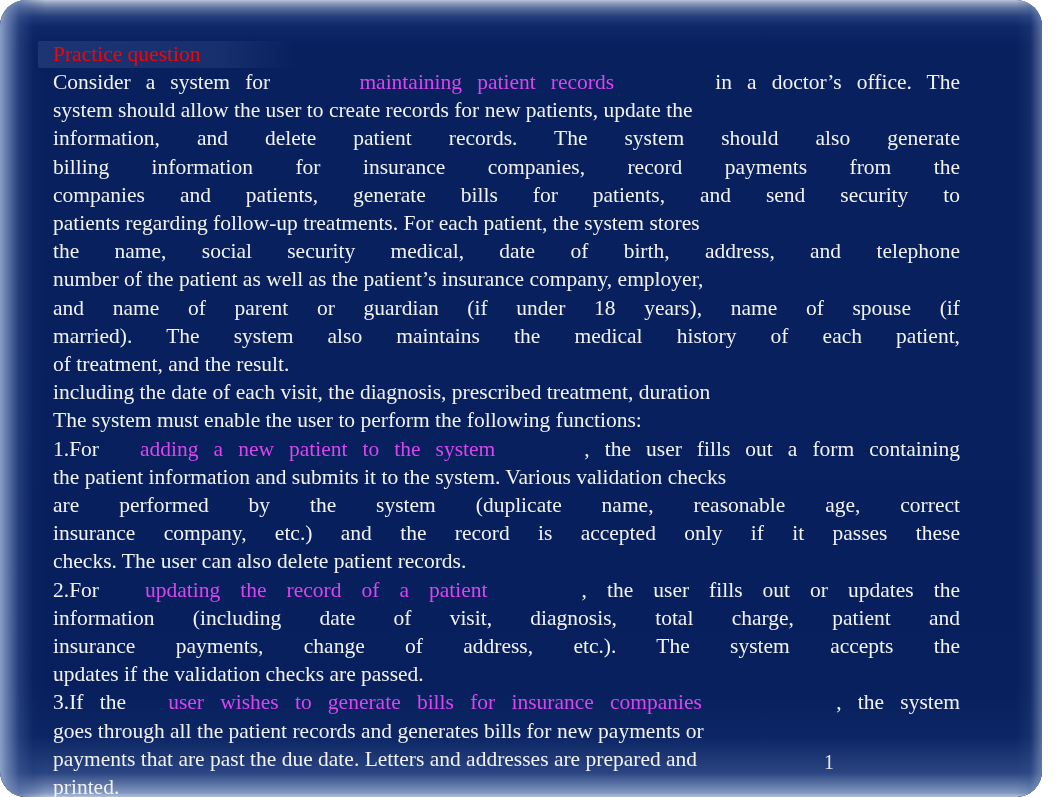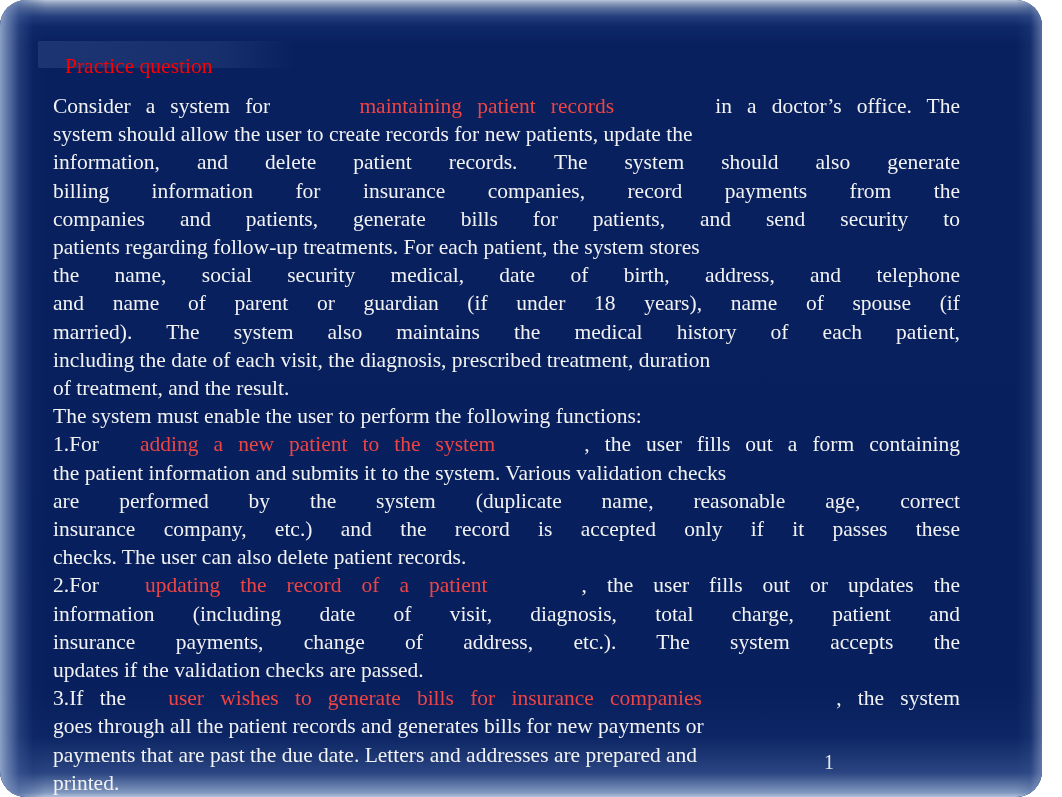--- a/index.html
+++ b/index.html
@@ -95,24 +95,24 @@
     top: 41px;
     width: 907px;
     color: #f2f2f2;
     font-size: 21.5px;
     line-height: 28.2px;
   }
   .title-line {
     color: #ff0000;
     font-size: 21.5px;
     line-height: 27px;
-    margin: 12px;
+    margin: 0;
     text-align: left;
   }
-  .hl { color: #ef4444; }
+  .hl { color: #d946ef; }
   .gap-sm { display: inline-block; width: 26px; }
   .gap-md { display: inline-block; width: 74px; }
   .gap-lg { display: inline-block; width: 86px; }
   .gap-xl { display: inline-block; width: 118px; }
 
   
   .vline {
     display: block;
     text-align: justify;
     text-align-last: justify;
@@ -145,24 +145,25 @@
   <div id="text-body">
     <div class="title-line">Practice question</div>
     <div id="body-lines">
         <div class="vline"><span>Consider a system for</span> <span class="gap-md">&nbsp;</span><span class="hl">maintaining patient records</span> <span class="gap-lg">&nbsp;</span><span>in a doctor’s office. The</span> </div>
         <div class="vline left"><span>system should allow the user to create records for new patients, update the</span> </div>
         <div class="vline"><span>information, and delete patient records. The system should also generate</span> </div>
         <div class="vline"><span>billing information for insurance companies, record payments from the</span> </div>
         <div class="vline"><span>companies and patients, generate bills for patients, and send security to</span> </div>
         <div class="vline left"><span>patients regarding follow-up treatments. For each patient, the system stores</span> </div>
         <div class="vline"><span>the name, social security medical, date of birth, address, and telephone</span> </div>
+        <div class="vline left"><span>number of the patient as well as the patient’s insurance company, employer,</span> </div>
         <div class="vline"><span>and name of parent or guardian (if under 18 years), name of spouse (if</span> </div>
         <div class="vline"><span>married). The system also maintains the medical history of each patient,</span> </div>
+        <div class="vline left"><span>of treatment, and the result.</span> </div>
         <div class="vline left"><span>including the date of each visit, the diagnosis, prescribed treatment, duration</span> </div>
-        <div class="vline left"><span>of treatment, and the result.</span> </div>
         <div class="vline left"><span>The system must enable the user to perform the following functions:</span> </div>
         <div class="vline"><span>1.For</span> <span class="gap-sm">&nbsp;</span><span class="hl">adding a new patient to the system</span> <span class="gap-md">&nbsp;</span><span>, the user fills out a form containing</span> </div>
         <div class="vline left"><span>the patient information and submits it to the system. Various validation checks</span> </div>
         <div class="vline"><span>are performed by the system (duplicate name, reasonable age, correct</span> </div>
         <div class="vline"><span>insurance company, etc.) and the record is accepted only if it passes these</span> </div>
         <div class="vline left"><span>checks. The user can also delete patient records.</span> </div>
         <div class="vline"><span>2.For</span> <span class="gap-sm">&nbsp;</span><span class="hl">updating the record of a patient</span> <span class="gap-md">&nbsp;</span><span>, the user fills out or updates the</span> </div>
         <div class="vline"><span>information (including date of visit, diagnosis, total charge, patient and</span> </div>
         <div class="vline"><span>insurance payments, change of address, etc.). The system accepts the</span> </div>
         <div class="vline left"><span>updates if the validation checks are passed.</span> </div>

